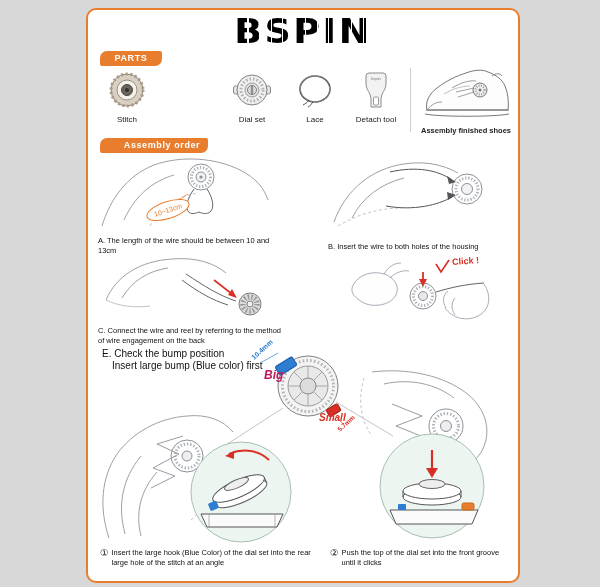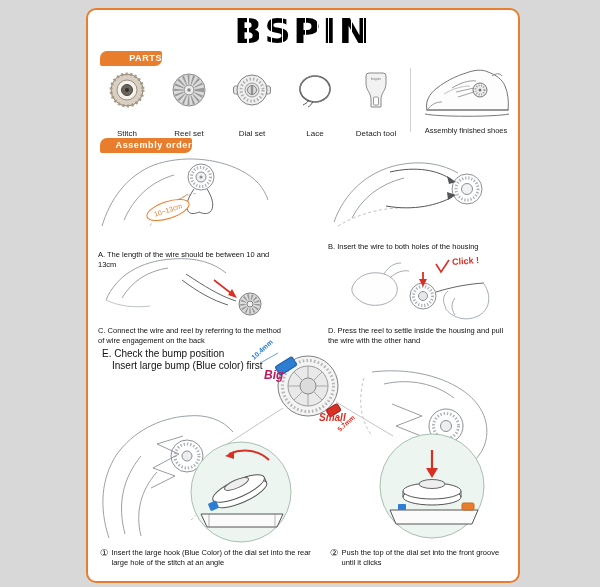--- a/index.html
+++ b/index.html
@@ -19,36 +19,36 @@
     font-family:"DejaVu Sans",sans-serif; font-weight:900; font-size:30px; line-height:34px;
     letter-spacing:2px; color:#000; transform:scale(1.22,1.12); transform-origin:center;
   }
   .logo-stripes {
     position:absolute; inset:0;
     background:repeating-linear-gradient(90deg, transparent 0 10px, #ffffff 10px 11.5px);
     pointer-events:none;
   }
   .badge {
     position:absolute; background:#e87e2d; color:#fff; font-size:9px; font-weight:bold;
-    letter-spacing:0.6px; height:15px; line-height:15px; text-align:right;
+    letter-spacing:0.6px; height:15px; line-height:15px; text-align:center;
     border-radius:7px 2px 7px 2px;
   }
   .part-item { position:absolute; width:58px; text-align:center; }
   .part-item svg { display:block; margin:0 auto; }
-  .part-label { font-size:8px; margin-top:19px; color:#222; }
+  .part-label { font-size:8px; margin-top:5px; color:#222; }
   .caption { font-size:7.5px; line-height:1.3; color:#111; }
   .panel { position:absolute; }
   .e-line { position:absolute; font-size:10px; color:#111; }
   .big-label { position:absolute; color:#be185d; font-weight:bold; font-style:italic; font-size:12px; }
   .small-label { position:absolute; color:#d93025; font-weight:bold; font-style:italic; font-size:10px; }
   .click-label { position:absolute; color:#d93025; font-weight:bold; font-size:9px; transform:rotate(-4deg); }
   .num-cap { position:absolute; display:flex; gap:3px; }
   .num-cap .num { font-size:9.5px; line-height:1.1; }
   .divider { position:absolute; width:1px; background:#d0d0d0; }
-  .finished-label { position:absolute; font-size:7.5px; text-align:center; color:#222; }
+  .finished-label { position:absolute; font-size:7.5px; text-align:center; color:#222;font-weight:bold; }
 </style>
 </head>
 <body>
 
 <div class="card">
 
   <div class="abs logo-wrap">
     <div class="logo">BSPIN</div>
     <div class="logo-stripes"></div>
   </div>
@@ -59,29 +59,20 @@
     <svg width="40" height="40" viewBox="0 0 40 40">
       <circle cx="20" cy="20" r="16" fill="#d9cfc2" stroke="#8d8478"></circle>
       <circle cx="20" cy="20" r="16" fill="none" stroke="#a89a85" stroke-width="3" stroke-dasharray="2 2.6"></circle>
       <circle cx="20" cy="20" r="10" fill="#f5f2ec" stroke="#9a9184"></circle>
       <circle cx="20" cy="20" r="5.5" fill="#6b655d" stroke="#4c463f"></circle>
       <circle cx="20" cy="20" r="2" fill="#32302b"></circle>
     </svg>
     <div class="part-label">Stitch</div>
   </div>
 
-  <div class="part-item" style="left:72px; top:60px;">
-    <svg width="40" height="40" viewBox="0 0 40 40">
-      <circle cx="20" cy="20" r="16" fill="#dcdcdc" stroke="#8a8a8a"></circle>
-      <circle cx="20" cy="20" r="10.5" fill="none" stroke="#9a9a9a" stroke-width="9" stroke-dasharray="1.6 2.4"></circle>
-      <circle cx="20" cy="20" r="5" fill="#ececec" stroke="#8a8a8a"></circle>
-      <circle cx="20" cy="20" r="1.8" fill="#8a8a8a"></circle>
-    </svg>
-    <div class="part-label">Reel set</div>
-  </div>
 
   <div class="part-item" style="left:198px; top:60px;">
     <svg width="40" height="40" viewBox="0 0 40 40">
       <ellipse cx="20" cy="19" rx="15" ry="13" fill="none" stroke="#555" stroke-width="1.6"></ellipse>
       <ellipse cx="20" cy="19" rx="15" ry="13" fill="none" stroke="#9a9a9a" stroke-width="0.6" transform="rotate(12 20 19)"></ellipse>
       <path d="M14,30 C12,33 10,34 8,35" stroke="#555" fill="none"></path>
       <path d="M18,31 C17,34 15,36 13,37" stroke="#555" fill="none"></path>
     </svg>
     <div class="part-label">Lace</div>
   </div>
@@ -120,21 +111,21 @@
     <path d="M34,28 L52,24 M36,33 L52,28" stroke="#8a8a8a" stroke-width="0.8" fill="none"></path>
     <path d="M70,12 C74,9 78,9 80,12" stroke="#8a8a8a" fill="none"></path>
     <g>
       <circle cx="58" cy="26" r="7" fill="#eee" stroke="#777"></circle>
       <circle cx="58" cy="26" r="4.5" fill="none" stroke="#999" stroke-width="2" stroke-dasharray="1 1.4"></circle>
       <circle cx="58" cy="26" r="1.5" fill="#777"></circle>
     </g>
   </svg>
   <div class="finished-label" style="left:326px; top:116px; width:104px;">Assembly finished shoes</div>
 
-  <div class="badge" style="left:12px; top:128px; width:92px;">Assembly order</div>
+  <div class="badge" style="left:12px; top:128px; width:92px;padding-left:16px;">Assembly order</div>
 
   <div class="panel" style="left:10px; top:146px; width:210px;">
     <svg width="204" height="72" viewBox="0 0 204 72">
       <g stroke="#9ba1a8" fill="none">
         <path d="M4,70 C12,44 28,20 56,9 C84,-1 118,2 142,14 C158,22 166,32 170,44"></path>
         <path d="M26,64 C36,42 52,26 76,19"></path>
         <path d="M52,70 C62,52 80,40 100,37" stroke="#c0c4c8" stroke-dasharray="3 2.5"></path>
       </g>
       <g>
         <circle cx="103" cy="21" r="13" fill="#fff" stroke="#8b9097"></circle>
@@ -142,21 +133,21 @@
         <circle cx="103" cy="21" r="5" fill="#f2f2f2" stroke="#8b9097"></circle>
         <circle cx="103" cy="21" r="1.6" fill="#8b9097"></circle>
       </g>
       <path d="M96,33 C84,50 88,62 101,56 C114,62 120,50 109,33" stroke="#666" fill="none"></path>
       <line x1="90" y1="38" x2="62" y2="56" stroke="#e87e2d" stroke-width="0.8"></line>
       <g transform="rotate(-18 70 54)">
         <ellipse cx="70" cy="54" rx="22" ry="8.5" fill="#fff" stroke="#e87e2d"></ellipse>
         <text x="70" y="56.5" font-size="7" text-anchor="middle" fill="#e87e2d">10~13cm</text>
       </g>
     </svg>
-    <div class="caption" style="width:180px; margin-top:18px;">A. The length of the wire should be between 10 and 13cm</div>
+    <div class="caption" style="width:180px; margin-top:4px;">A. The length of the wire should be between 10 and 13cm</div>
   </div>
 
   <div class="panel" style="left:240px; top:146px; width:184px;">
     <svg width="180" height="72" viewBox="0 0 180 72">
       <g stroke="#9ba1a8" fill="none">
         <path d="M6,66 C16,38 38,16 70,9 C94,4 114,8 130,17"></path>
         <path d="M24,62 C34,42 52,28 76,22"></path>
         <path d="M10,70 C30,58 52,52 74,52" stroke="#c0c4c8" stroke-dasharray="3 2.5"></path>
       </g>
       <g>
@@ -205,21 +196,20 @@
       </g>
       <g>
         <circle cx="95" cy="42" r="13" fill="#fff" stroke="#8b9097"></circle>
         <circle cx="95" cy="42" r="9.5" fill="none" stroke="#aeb3b9" stroke-width="3" stroke-dasharray="1.3 1.8"></circle>
         <circle cx="95" cy="42" r="4.5" fill="#e8e8e8" stroke="#8b9097"></circle>
       </g>
       <path d="M108,38 C124,33 140,30 156,29" stroke="#666" fill="none"></path>
       <line x1="95" y1="18" x2="95" y2="27" stroke="#d93025" stroke-width="1.8"></line>
       <polygon points="95,33 91,25 99,25" fill="#d93025"></polygon>
     </svg>
-    <div class="caption" style="width:182px; margin-top:2px;">D. Press the reel to settle inside the housing and pull the wire with the other hand</div>
   </div>
   <div class="click-label" style="left:364px; top:246px;">Click !</div>
 
   <div class="e-line" style="left:14px; top:338px;">E. Check the bump position</div>
   <div class="e-line" style="left:24px; top:350px;">Insert large bump (Blue color) first</div>
 
   <svg class="abs" style="left:160px; top:330px;" width="115" height="94" viewBox="0 0 115 94">
     <g>
       <circle cx="60" cy="46" r="30" fill="#f4f4f4" stroke="#808080"></circle>
       <circle cx="60" cy="46" r="25.5" fill="none" stroke="#b5b5b5" stroke-width="3" stroke-dasharray="1.6 2.2"></circle>

